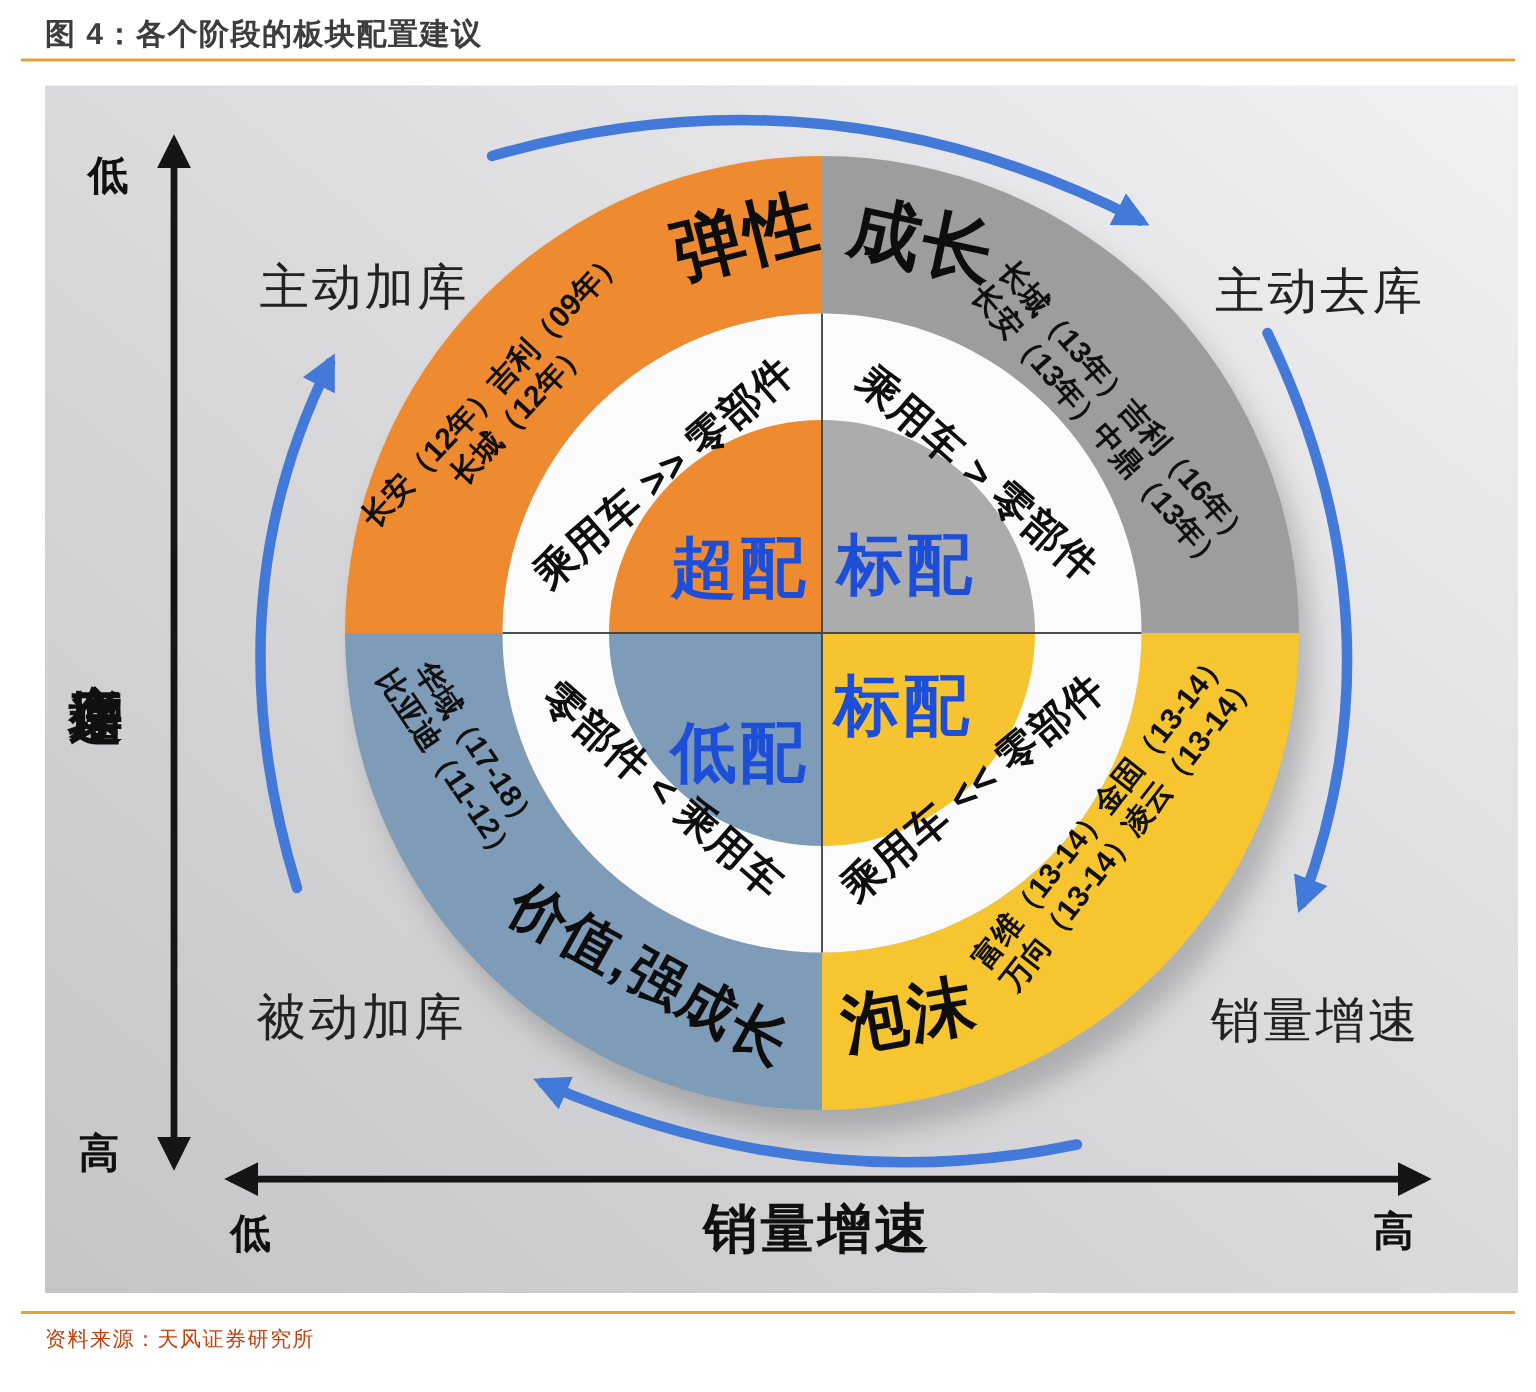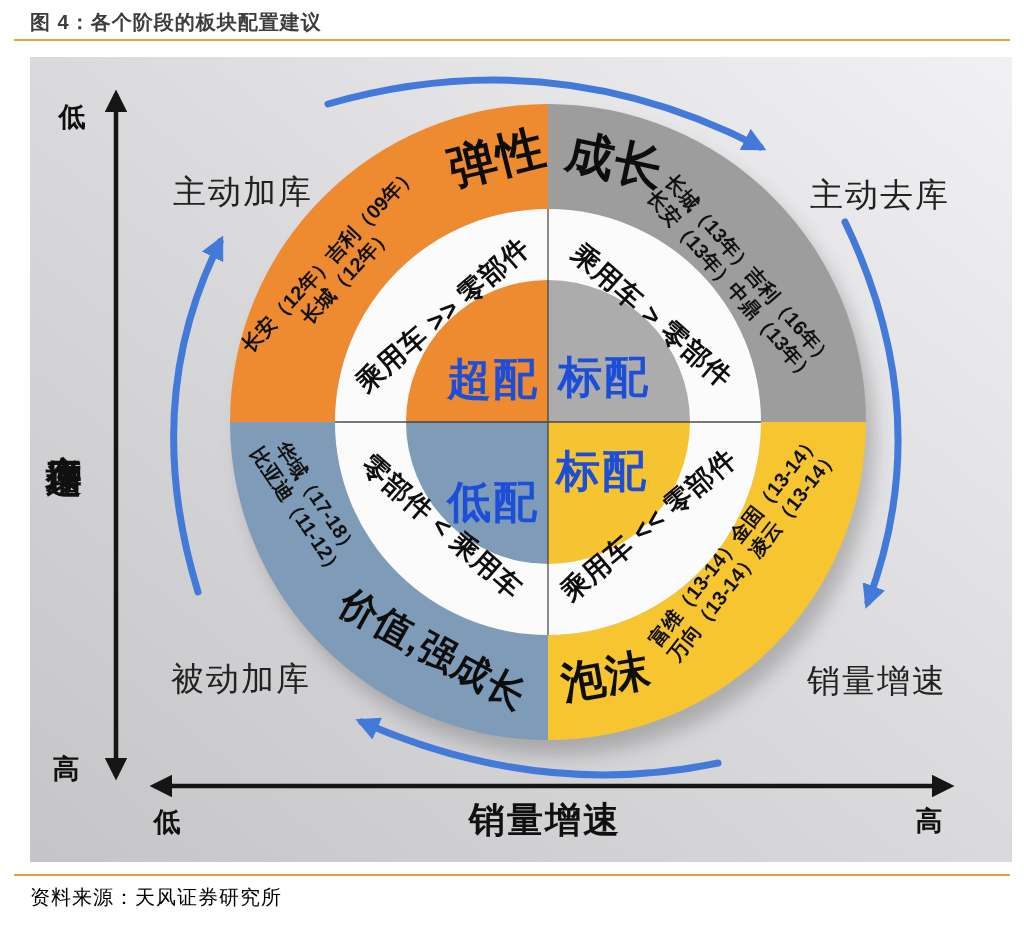--- a/index.html
+++ b/index.html
@@ -27,21 +27,21 @@
   .phase { font-size:33px; font-weight:400; color:#222222; letter-spacing:2px; }
   .style-lbl { font-weight:bold; color:#0d0d0d; letter-spacing:1px; }
   .stocks { font-size:20px; font-weight:bold; text-align:center; line-height:1.18; color:#101010; }
   .rel { font-size:27px; font-weight:bold; letter-spacing:1px; color:#0d0d0d; }
   .alloc { font-size:44px; font-weight:bold; letter-spacing:2px; color:#1d4ed8; }
   .tick { font-size:27px; font-weight:bold; color:#101010; }
   .axis-label { font-size:36px; font-weight:bold; color:#101010; letter-spacing:2px; }
   .v { writing-mode:vertical-rl; text-orientation:upright; line-height:1.1; }
   .source {
     position:absolute; left:30px; top:884px;
-    font-size:20px; color:#000000; letter-spacing:1px;
+    font-size:14px; color:#c2410c; letter-spacing:1px;
   }
 </style>
 </head>
 <body>
 
 <div class="page">
 
   <div class="title">图 4：各个阶段的板块配置建议</div>
   <div class="rule rule-top"></div>
 

